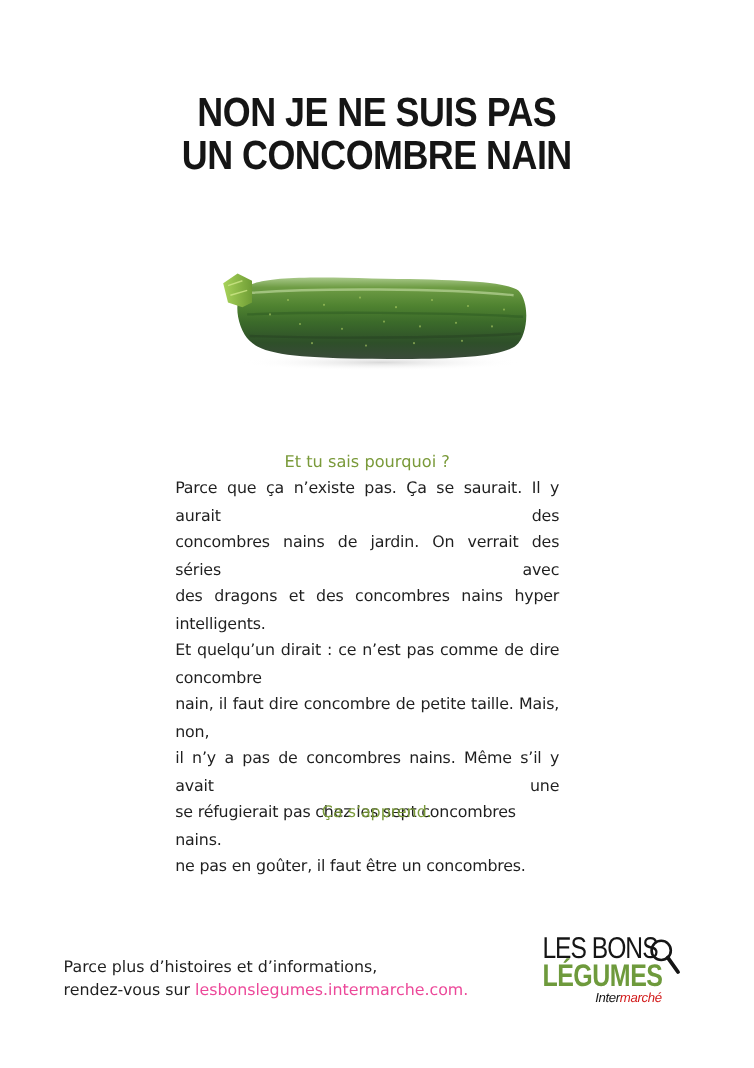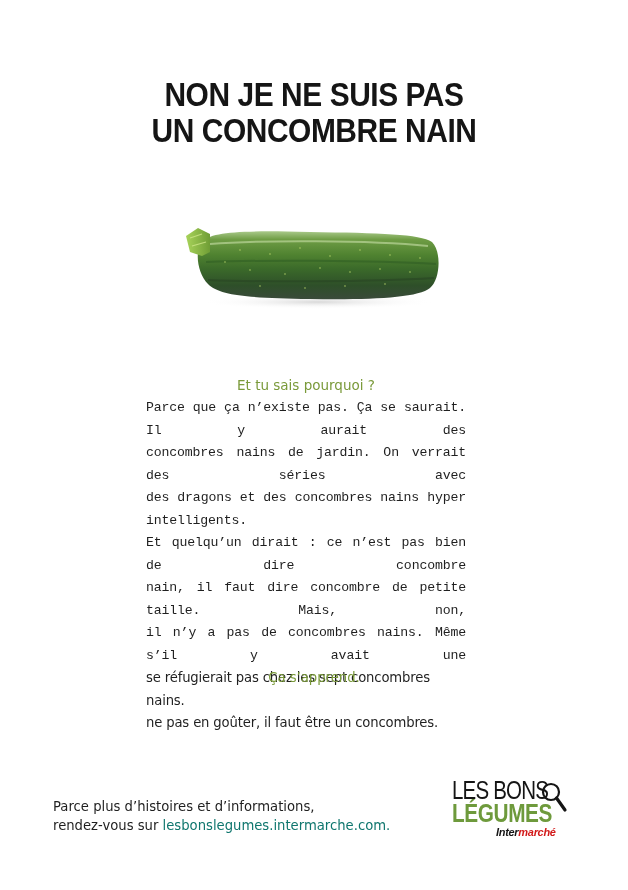--- a/index.html
+++ b/index.html
@@ -56,21 +56,21 @@
   .para {
     font-size: 13.2px;
     line-height: 22.5px;
     color: #1f1f1f;
     text-align: justify;
     margin: 0;
     letter-spacing: -0.15px;
   }
   .para span { display: block; }
   .para span.last { text-align: left; }
-  .para span.just { text-align-last: justify; font-family: Liberation Mono, monospace; }
+  .para span.just { text-align-last: justify; }
 
   .tagline {
     position: absolute;
     left: 0;
     width: 628px;
     top: 666px;
     text-align: center;
     color: #7a9a3a;
     font-size: 13.2px;
     line-height: 23px;
@@ -80,21 +80,21 @@
   .footer-text {
     position: absolute;
     left: 53px;
     top: 797px;
     font-size: 13.2px;
     line-height: 19px;
     color: #1f1f1f;
   }
   .footer-text span.line { display: block; }
   .footer-link {
-    color: #0f766e;
+    color: #ec4899;
     text-decoration: none;
   }
 
   .logo {
     position: absolute;
     left: 452px;
     top: 778px;
     width: 130px;
     height: 72px;
   }
@@ -130,21 +130,21 @@
     left: 86px;
     top: 2px;
     width: 30px;
     height: 36px;
   }
   .logo-brand {
     position: absolute;
     left: 44px;
     top: 48px;
     font-family: "Liberation Sans", sans-serif;
-    font-weight: bold;
+    font-weight: normal;
     font-style: italic;
     font-size: 11px;
     line-height: 12px;
     white-space: nowrap;
     letter-spacing: -0.3px;
   }
   .logo-brand .b1 { color: #151515; }
   .logo-brand .b2 { color: #d21a1a; }
 </style>
 </head>
@@ -202,21 +202,21 @@
   <path d="M6 14 L 18 6 L 30 12 L 30 30 L 22 34 L 10 30 Z" fill="url(#stemGrad)"></path>
   <path d="M10 16 L 22 12 M 12 24 L 26 20" stroke="#cfe88a" stroke-width="1.2" opacity="0.8"></path>
 </svg>
 
 <div class="body-block">
   <div class="subhead">Et tu sais pourquoi ?</div>
   <div class="para">
     <span class="just">Parce que ça n’existe pas. Ça se saurait. Il y aurait des</span>
     <span class="just">concombres nains de jardin. On verrait des séries avec</span>
     <span class="just">des dragons et des concombres nains hyper intelligents.</span>
-    <span class="just">Et quelqu’un dirait : ce n’est pas bien de dire concombre</span>
+    <span class="just">Et quelqu’un dirait : ce n’est pas comme de dire concombre</span>
     <span class="just">nain, il faut dire concombre de petite taille. Mais, non,</span>
     <span class="just">il n’y a pas de concombres nains. Même s’il y avait une</span>
     <span class="last">se réfugierait pas chez les sept concombres nains.</span>
     <span class="last">ne pas en goûter, il faut être un concombres.</span>
   </div>
 </div>
 
 <div class="tagline">
   <span>Ça s’apprend.</span>
 </div>

